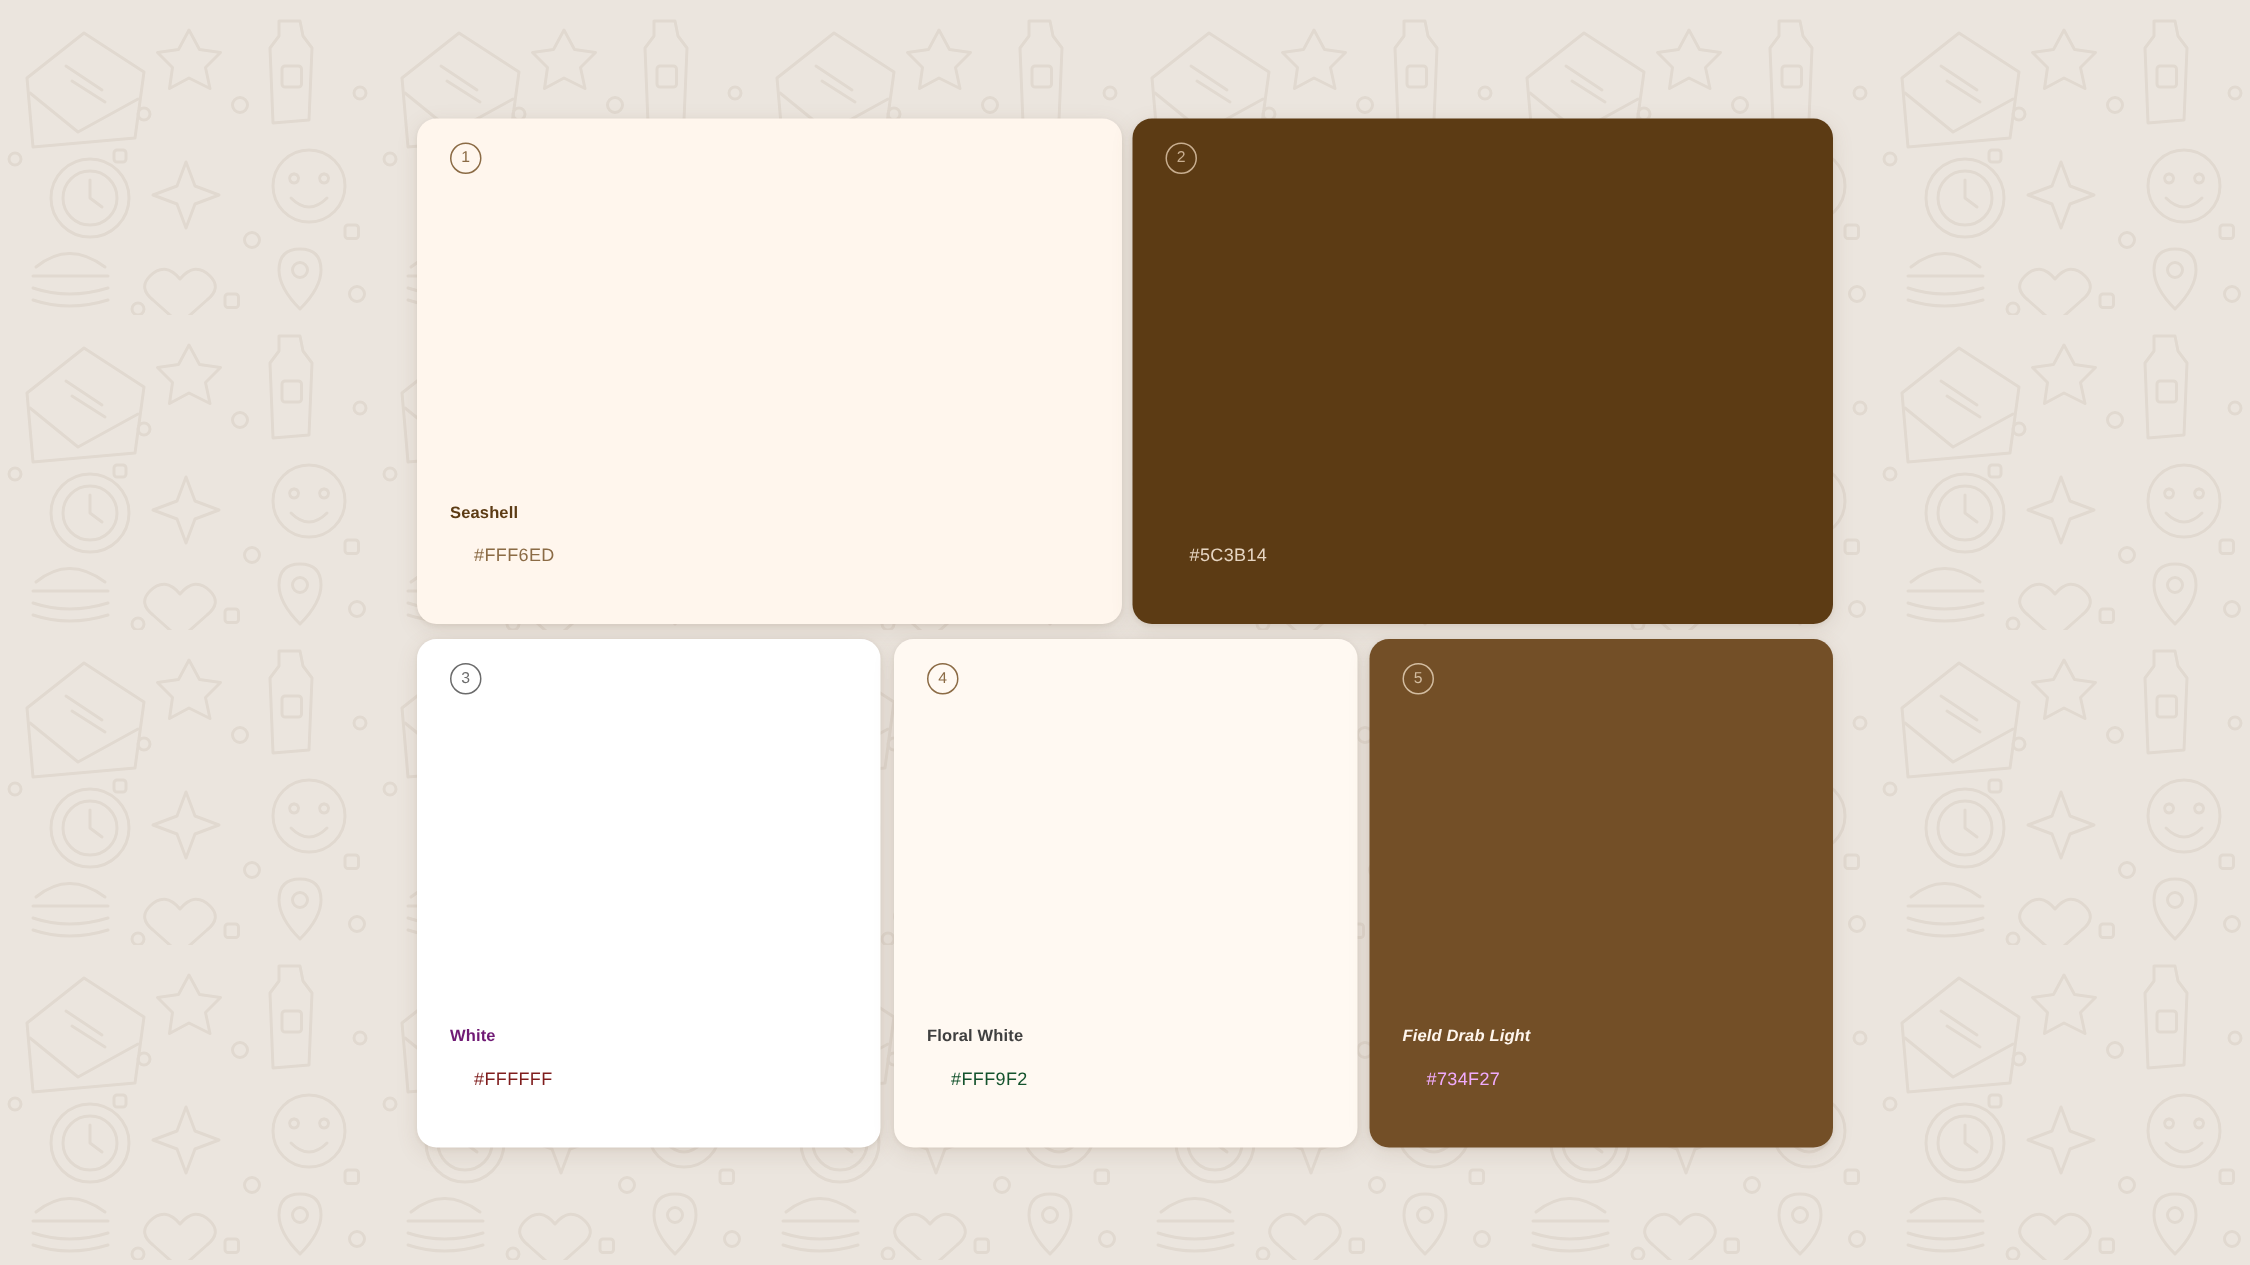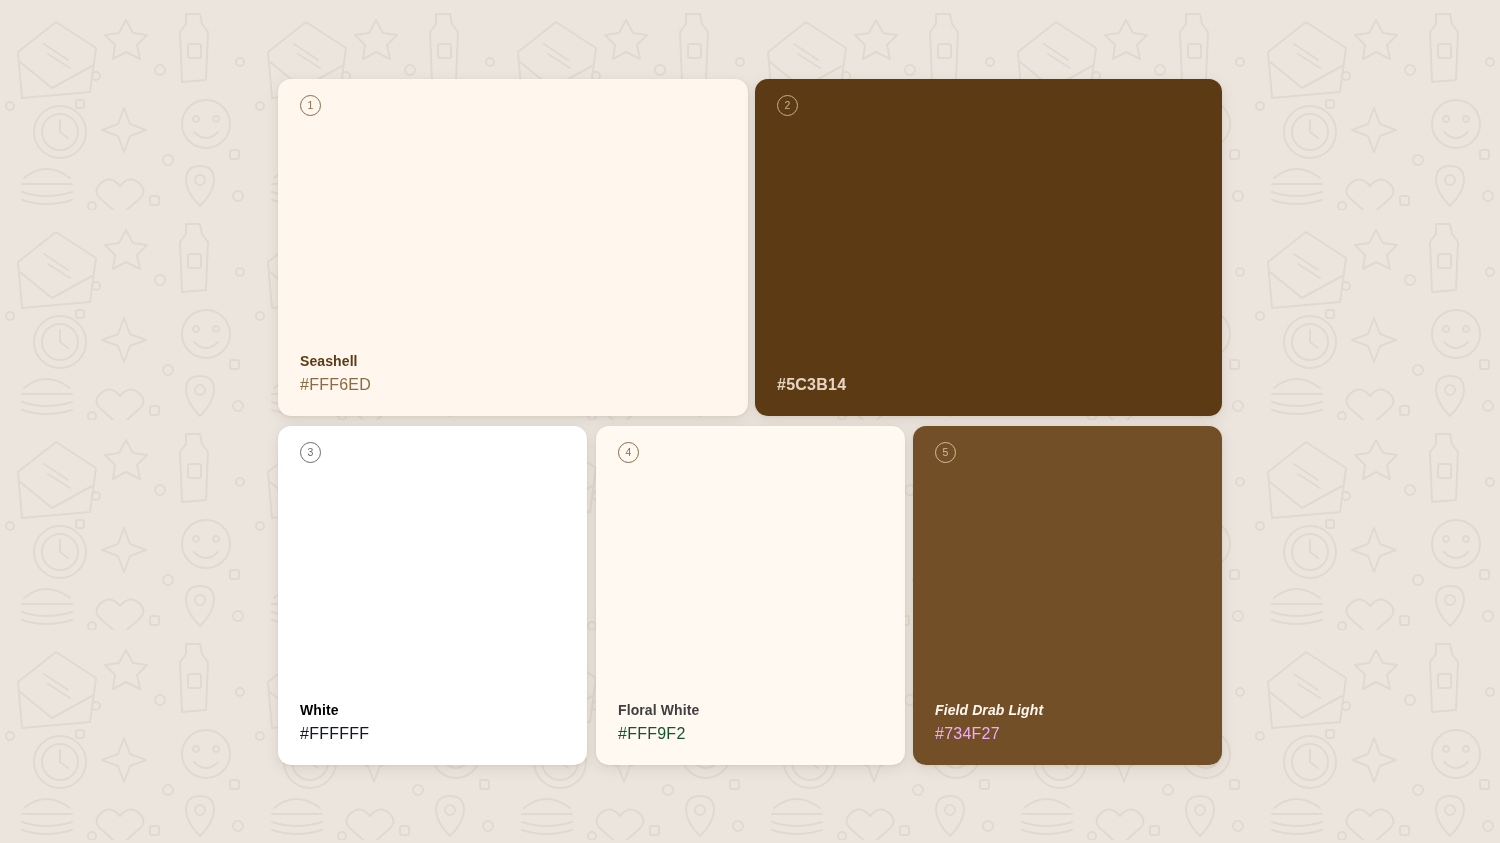--- a/index.html
+++ b/index.html
@@ -59,32 +59,32 @@
   }
 
   .card-caption {
     position: absolute;
     left: 22px;
     bottom: 22px;
     right: 16px;
   }
 
   .color-name {
-    font-size: 14px;
+    font-size: 11px;
     font-weight: bold;
     letter-spacing: 0.1px;
     margin: 0 0 7px 0;
     line-height: 1.15;
   }
 
   .color-hex {
-    font-size: 16px;
+    font-size: 12px;
     font-weight: normal;
     letter-spacing: 0.25px;
-    margin: 0;
+    margin: 16px;
     line-height: 1.15;
   }
 
   
   #card-1 { left: 278px; top: 79px;  width: 470px; height: 337px; }
   #card-2 { left: 755px; top: 79px;  width: 467px; height: 337px; }
   #card-3 { left: 278px; top: 426px; width: 309px; height: 339px; }
   #card-4 { left: 596px; top: 426px; width: 309px; height: 339px; }
   #card-5 { left: 913px; top: 426px; width: 309px; height: 339px; }
 </style>
@@ -152,31 +152,31 @@
       <p class="color-name" style="color: rgb(92, 59, 20);">Seashell</p>
       <p class="color-hex" style="color: rgb(139, 107, 69);">#FFF6ED</p>
     </div>
   </section>
 
   <section class="swatch-card" id="card-2" style="background-color: rgb(92, 59, 20);">
     <div class="badge" style="color: rgb(200, 174, 144);">
       <span>2</span>
     </div>
     <div class="card-caption">
-      <p class="color-hex" style="color: rgb(230, 213, 194); font-weight: bold;">#5C3B14</p>
+      <p class="color-hex" style="color: rgb(230, 213, 194);">#5C3B14</p>
     </div>
   </section>
 
   <section class="swatch-card" id="card-3" style="background-color: rgb(255, 255, 255);">
     <div class="badge" style="color: rgb(107, 107, 107);">
       <span>3</span>
     </div>
     <div class="card-caption">
-      <p class="color-name" style="color: #000000;">White</p>
-      <p class="color-hex" style="color: #0f172a;">#FFFFFF</p>
+      <p class="color-name" style="color: #701a75;">White</p>
+      <p class="color-hex" style="color: #7f1d1d;">#FFFFFF</p>
     </div>
   </section>
 
   <section class="swatch-card" id="card-4" style="background-color: rgb(255, 249, 242);">
     <div class="badge" style="color: rgb(139, 107, 69);">
       <span>4</span>
     </div>
     <div class="card-caption">
       <p class="color-name" style="color: #404040;">Floral White</p>
       <p class="color-hex" style="color: #14532d;">#FFF9F2</p>

